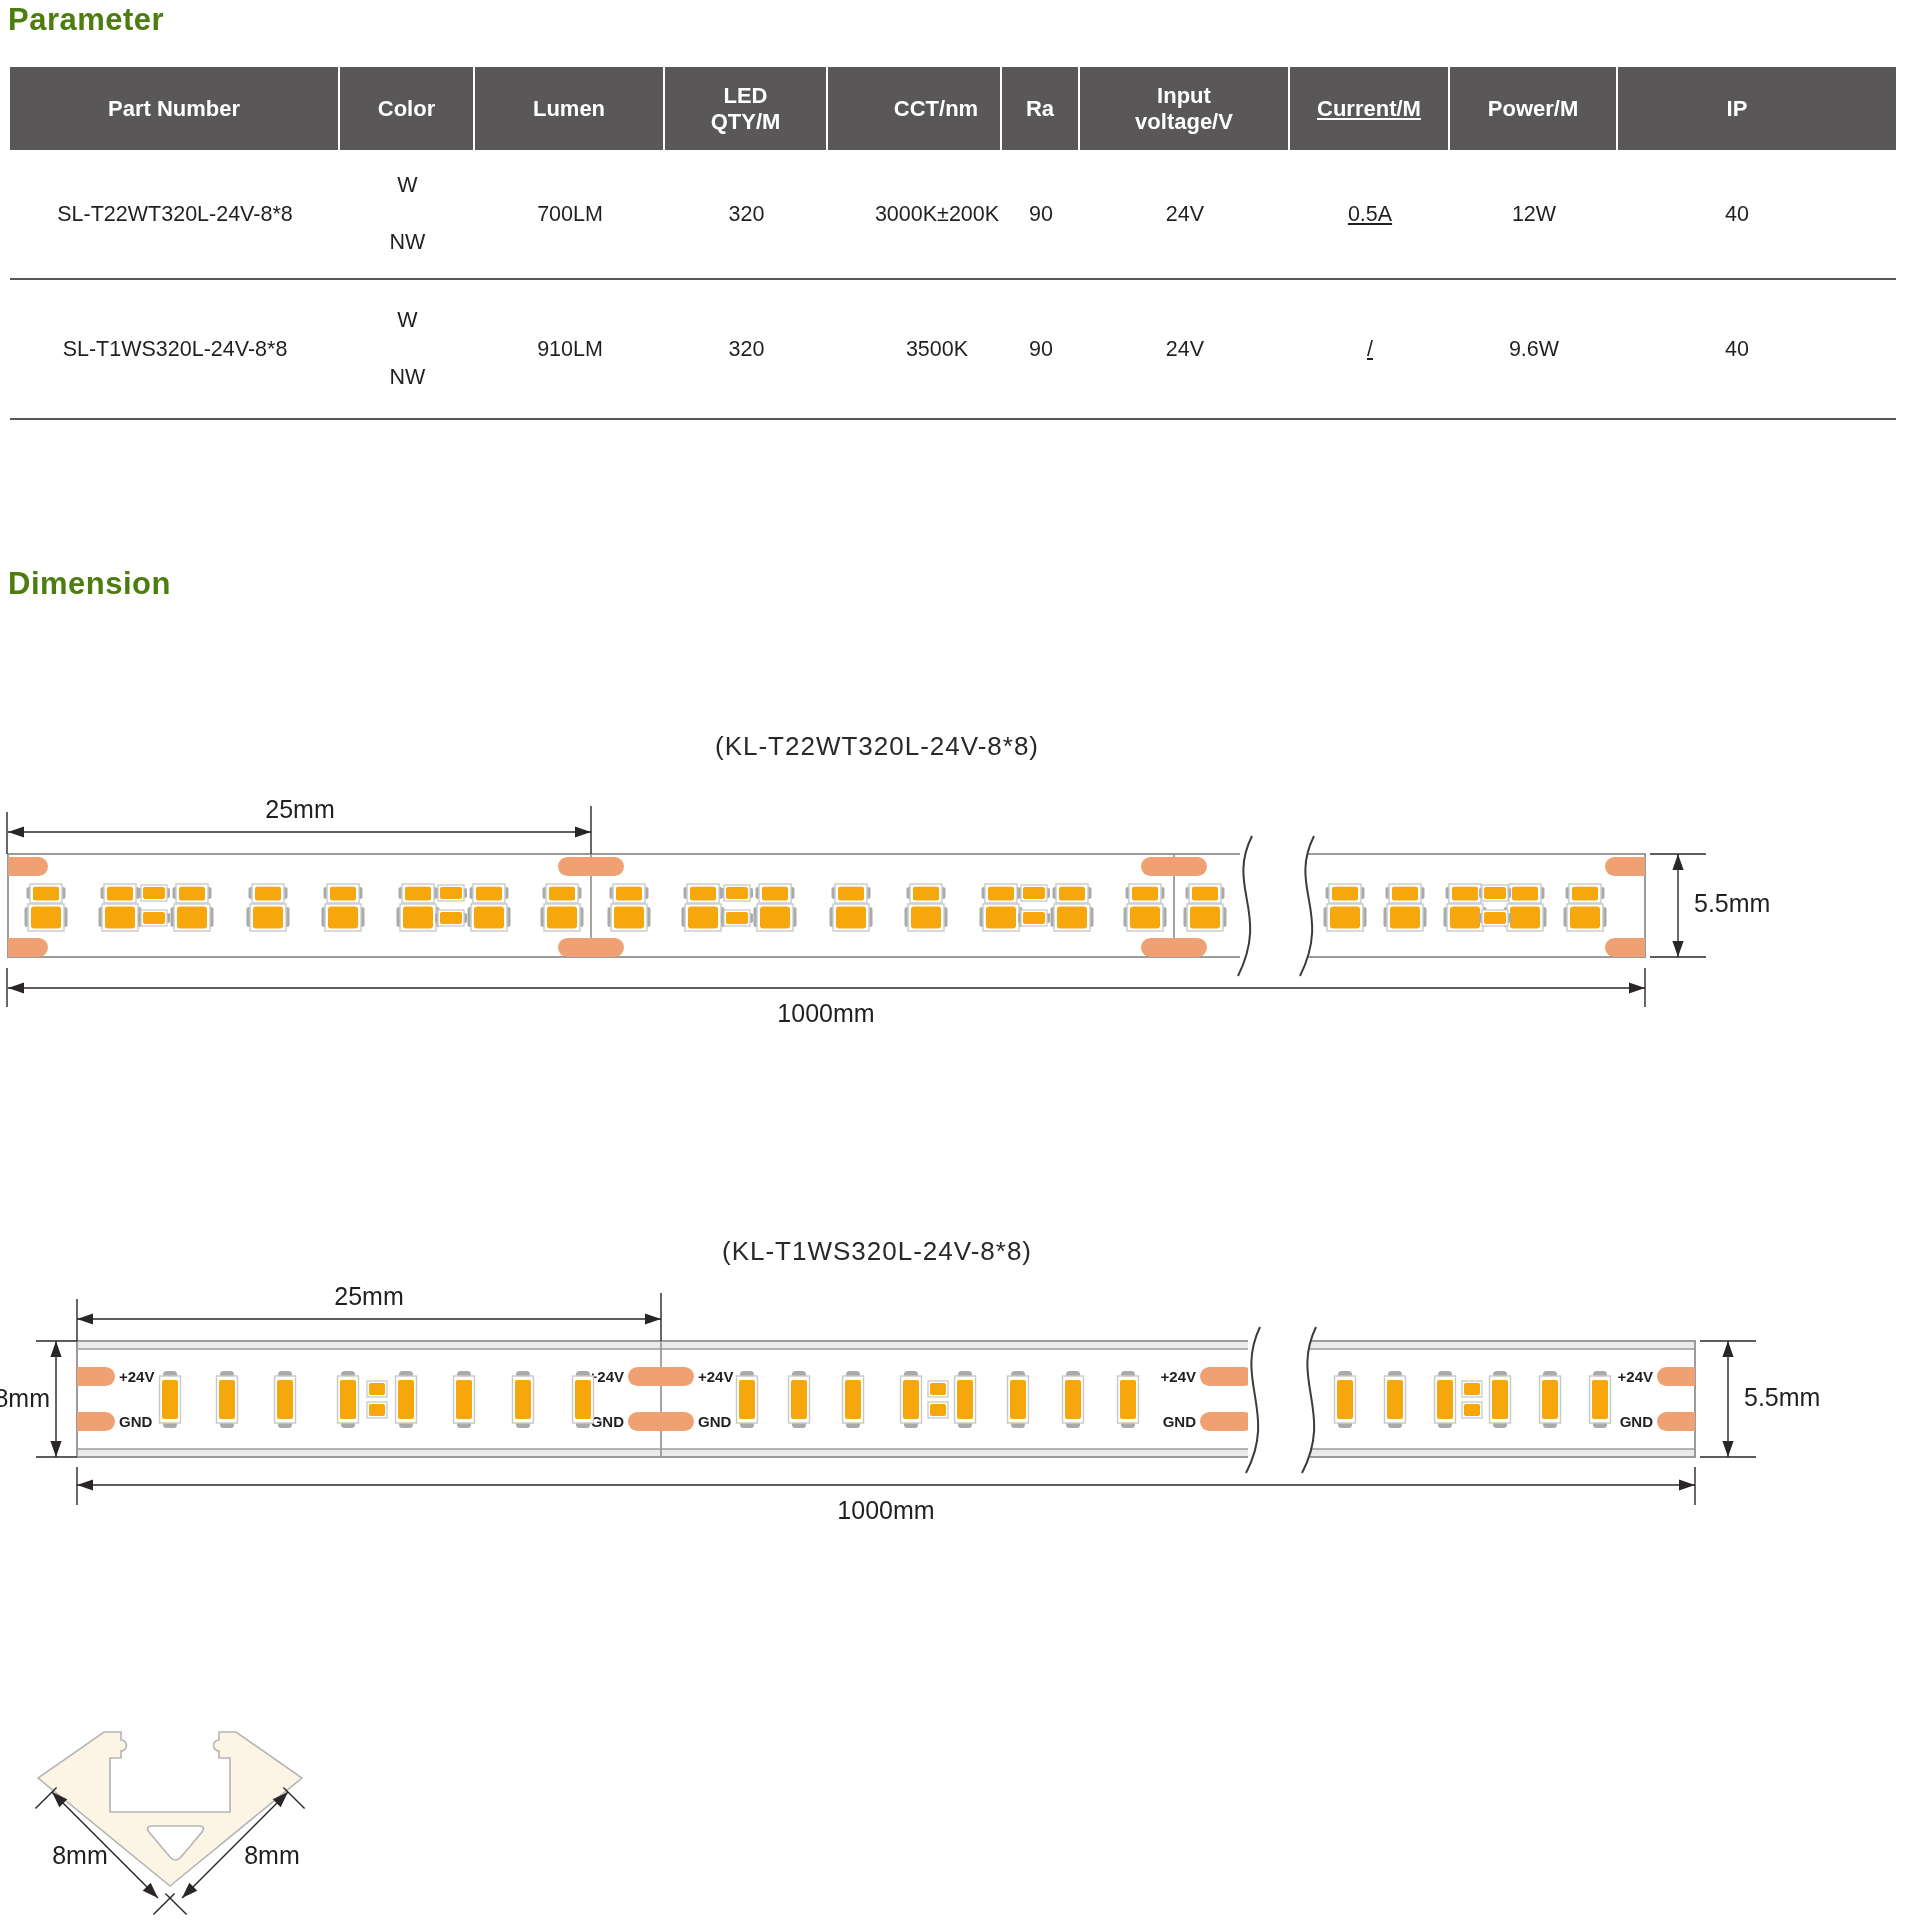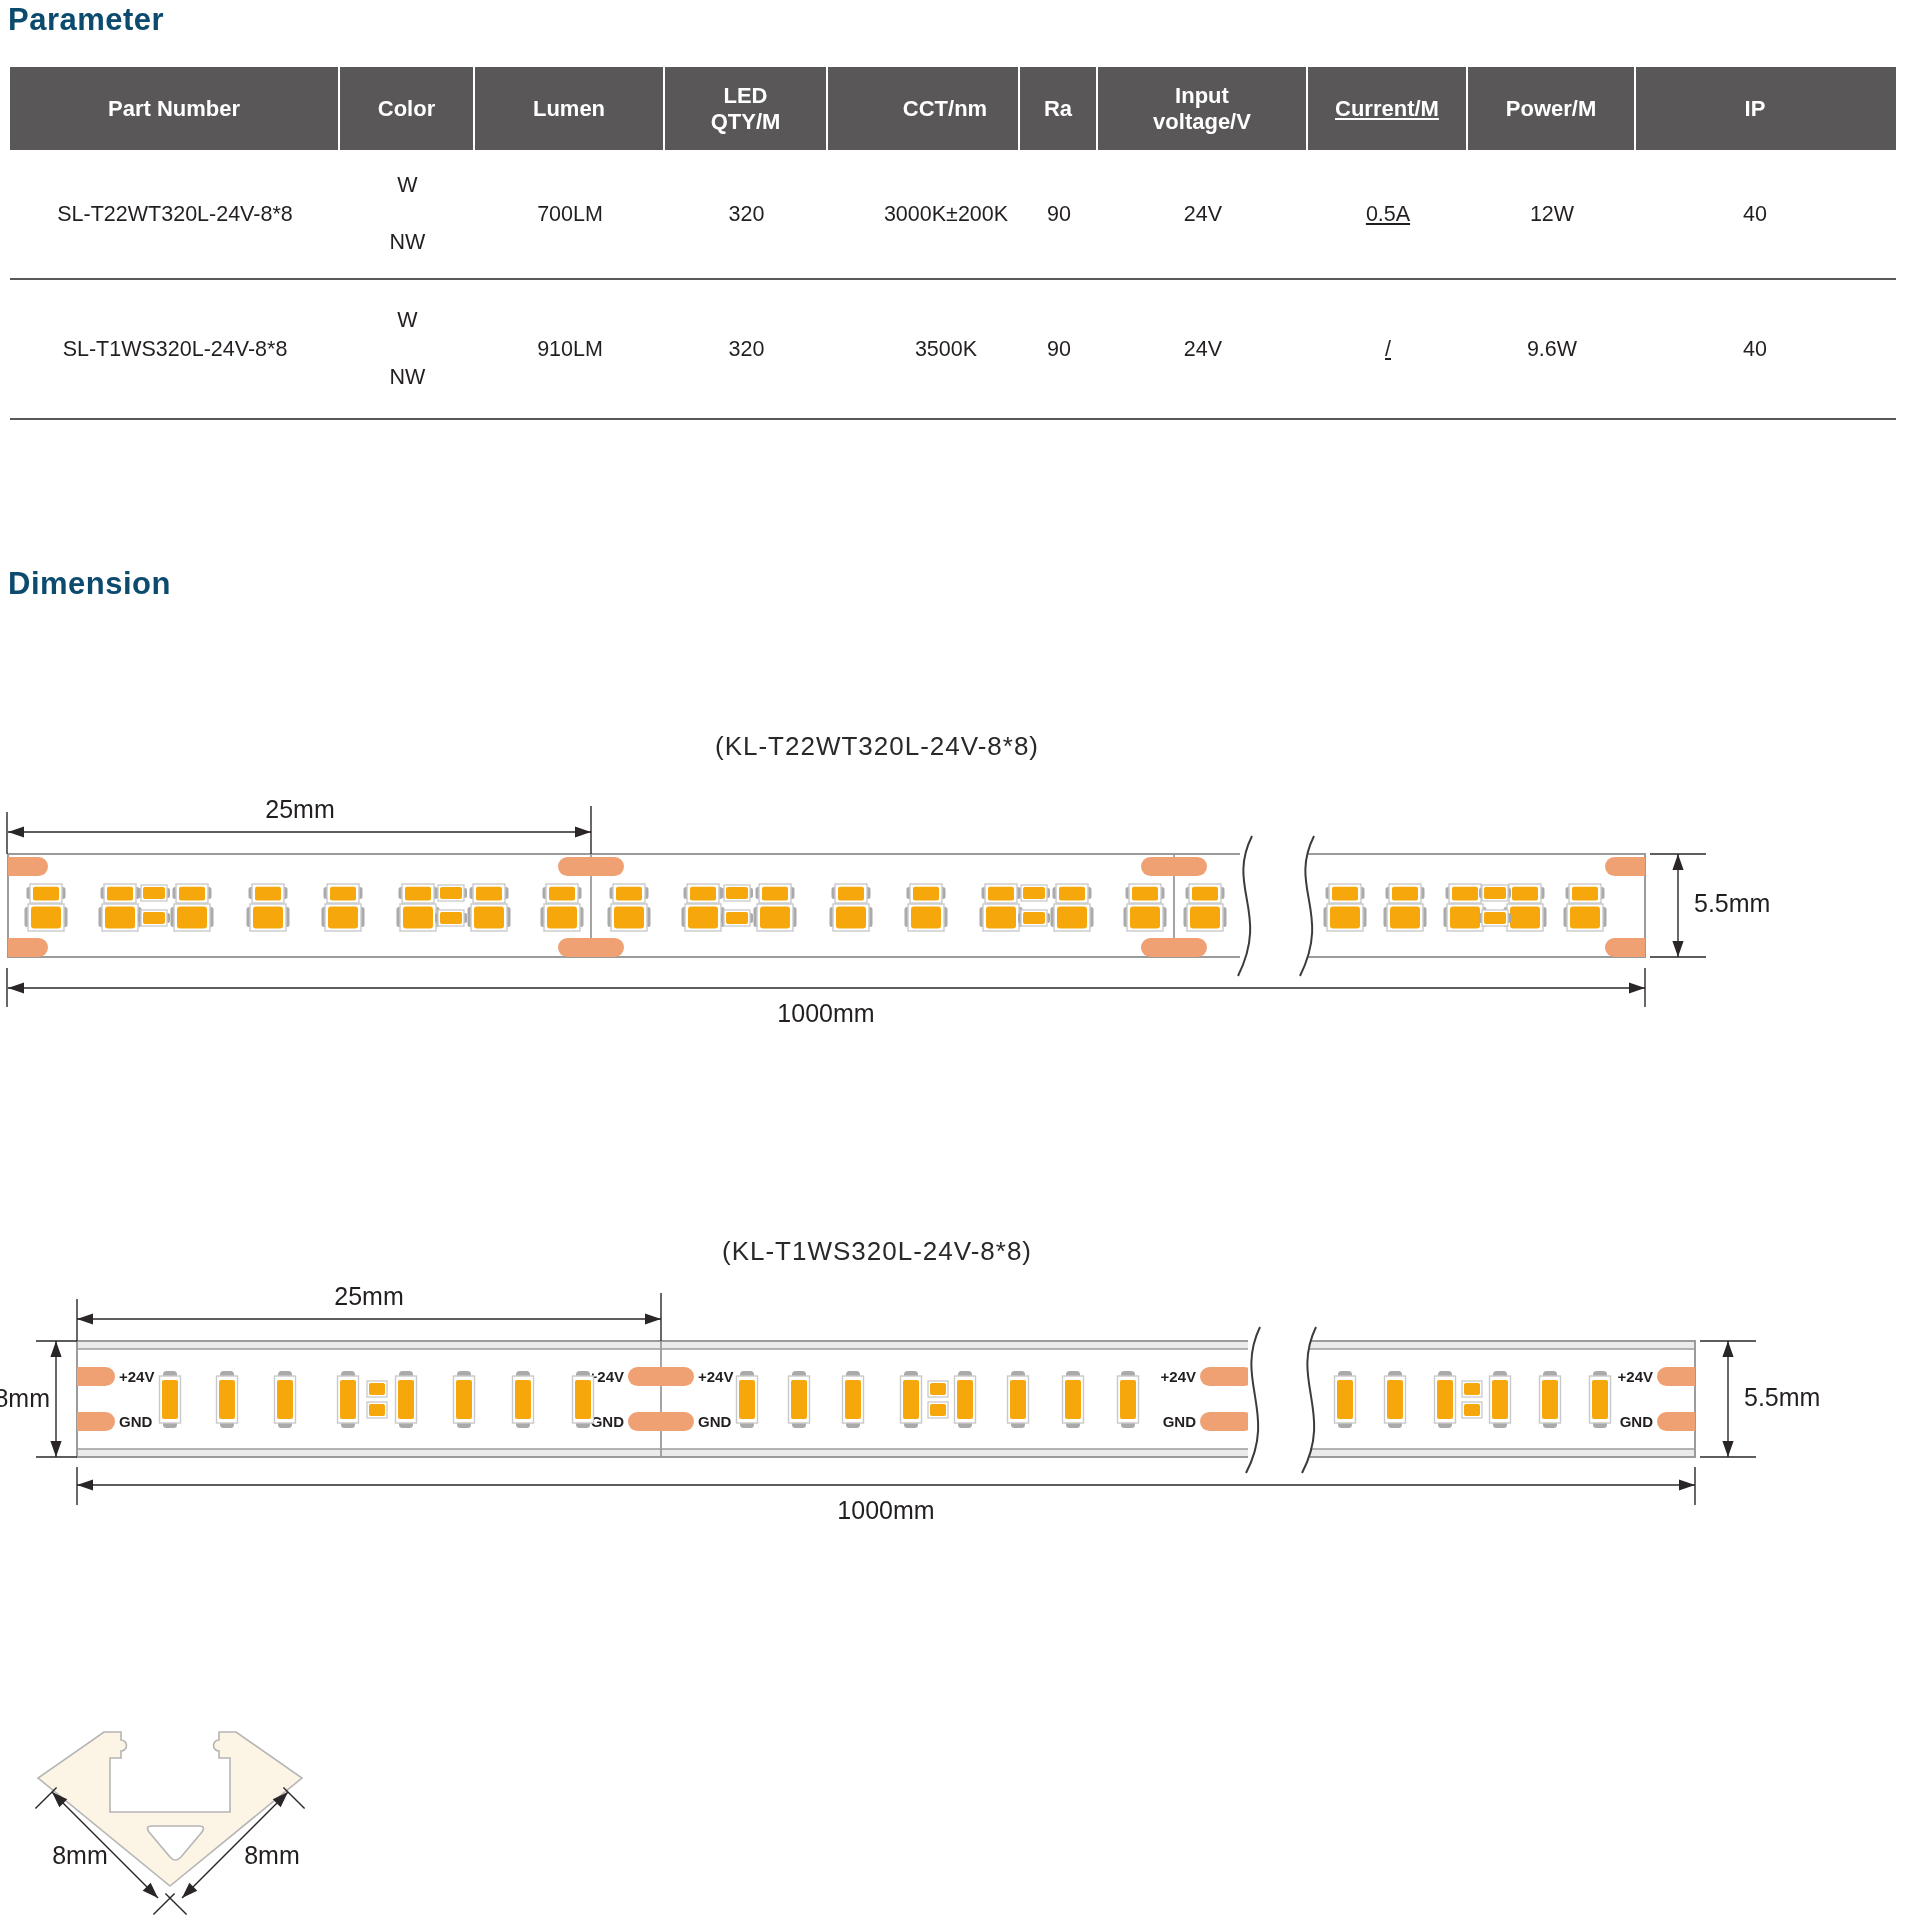--- a/index.html
+++ b/index.html
@@ -1,28 +1,28 @@
 <!DOCTYPE html>
 <html><head>
 <meta charset="utf-8">
 <style>
   html,body{margin:0;padding:0;background:#fff;}
   .page{position:relative;width:1906px;height:1922px;background:#ffffff;
         font-family:"Liberation Sans",sans-serif;color:#231f20;overflow:hidden;}
-  .sec-title{position:absolute;left:8px;font-size:31px;font-weight:bold;color:#0c4a6e;letter-spacing:0.5px;}
+  .sec-title{position:absolute;left:8px;font-size:31px;font-weight:bold;color:#4d7c0f;letter-spacing:0.5px;}
   #title-parameter{top:2px;}
   #title-dimension{top:566px;}
 
   
   .param-table{position:absolute;left:10px;top:67px;width:1886px;}
   .t-header{display:flex;height:83px;background:#595757;}
   .th{display:flex;align-items:center;justify-content:center;color:#fff;font-weight:bold;
       font-size:22px;text-align:center;border-right:2px solid #ffffff;box-sizing:border-box;line-height:1.15;}
   .th:last-child{border-right:none;justify-content:center;}
-  .c0{width:330px;} .c1{width:135px;} .c2{width:190px;} .c3{width:163px;} .c4{width:192px;padding-left:44px;}
+  .c0{width:330px;} .c1{width:135px;} .c2{width:190px;} .c3{width:163px;} .c4{width:174px;padding-left:44px;}
   .c5{width:78px;}  .c6{width:210px;} .c7{width:160px;text-decoration:underline;} .c8{width:168px;} .c9{width:238px;}
   .th.c3 span{display:inline-block;max-width:84px;}
   .th.c6 span{display:inline-block;max-width:112px;}
   .t-row{display:flex;border-bottom:2px solid #595757;}
   .t-row.r0{height:128px;}
   .t-row.r1{height:138px;}
   .td{display:flex;align-items:center;justify-content:center;font-size:21.5px;
       text-align:center;box-sizing:border-box;}
   .td.color-cell{flex-direction:column;gap:32px;}
 

